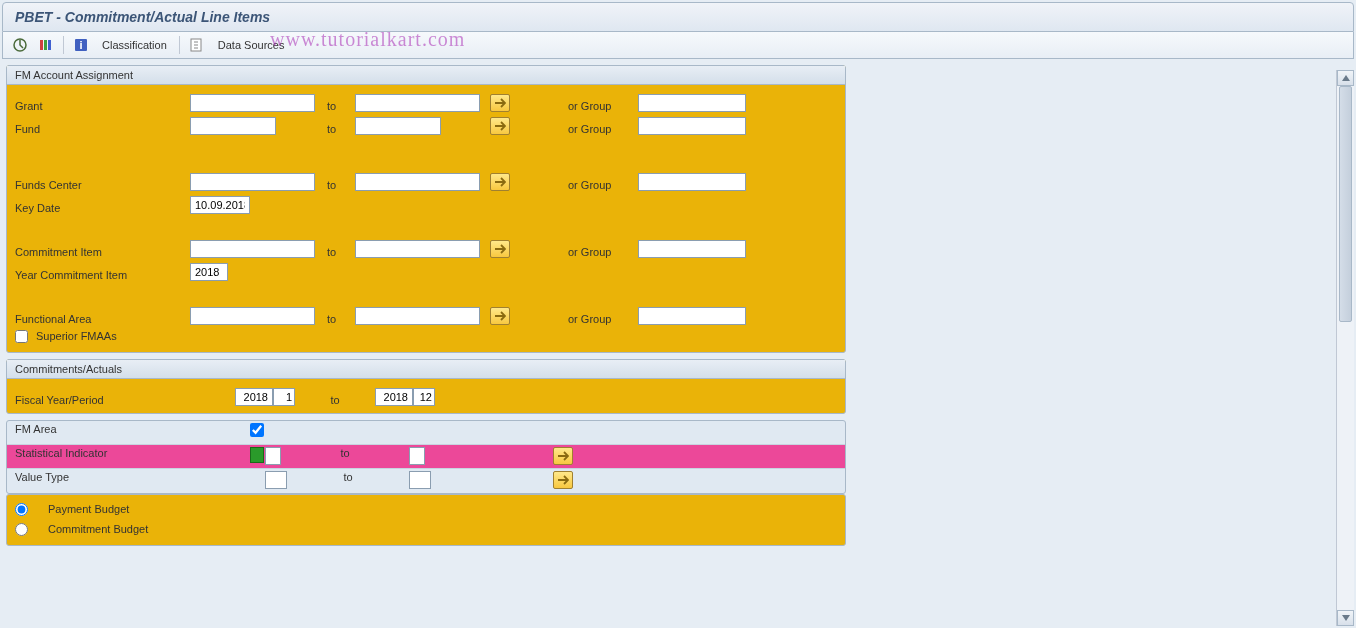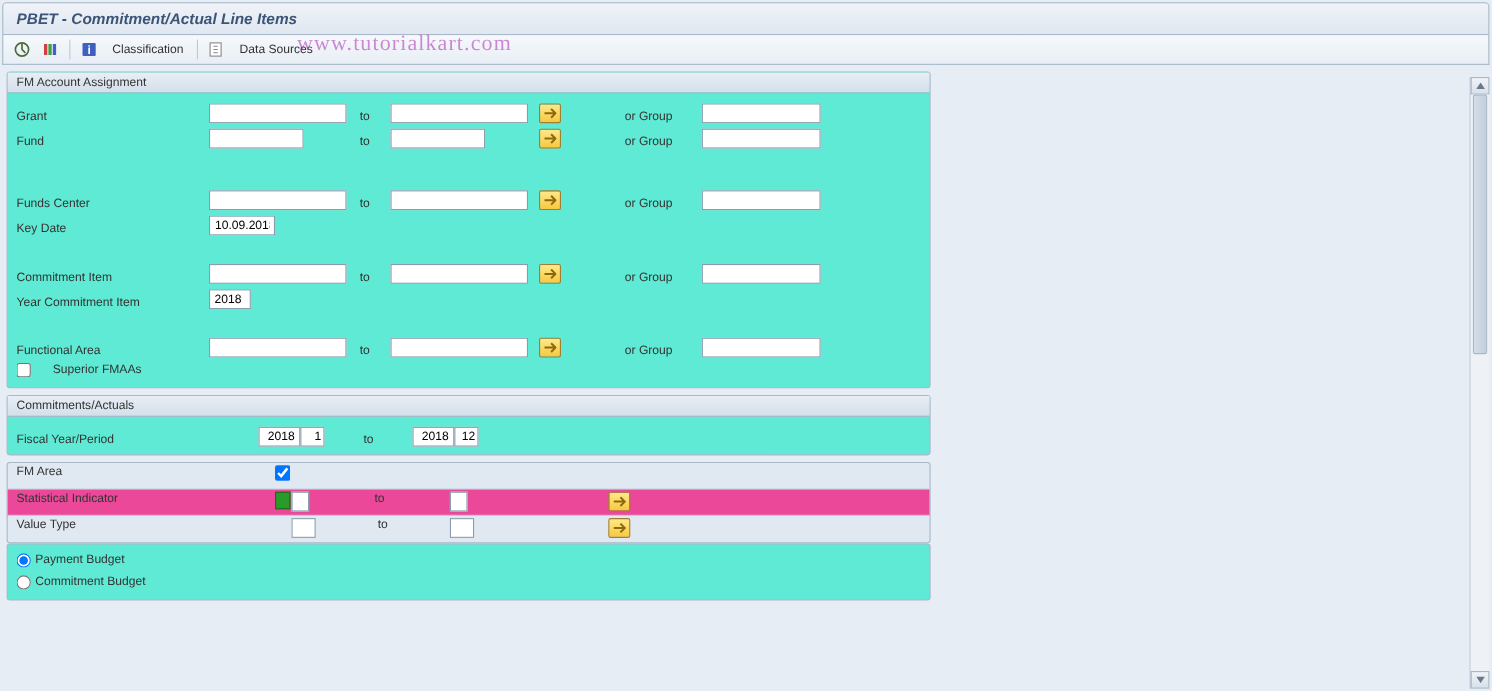--- a/index.html
+++ b/index.html
@@ -70,21 +70,21 @@
       margin: 6px;
       display: flex;
     }
     .main-col {
       width: 840px;
     }
     .groupbox {
       border: 1px solid #a8b8c8;
       border-radius: 3px;
       margin-bottom: 6px;
-      background: #5eead4;
+      background: #eab308;
       position: relative;
     }
     .groupbox-header {
       background: linear-gradient(to bottom, #e8eef5, #d4dfea);
       border-bottom: 1px solid #a8b8c8;
       padding: 3px 8px;
       font-size: 11px;
       color: #333;
     }
     .groupbox-body {
@@ -164,39 +164,39 @@
       align-items: center;
       justify-content: center;
       cursor: pointer;
       border-radius: 2px;
     }
     .gap { width: 58px; }
     .check-row {
       display: flex;
       align-items: center;
       height: 20px;
-      gap: 20px;
+      gap: 8px;
     }
     .check-row input[type="checkbox"] {
       width: 13px;
       height: 13px;
     }
     .sel-indicator {
       width: 14px;
       height: 16px;
       background: #2a9a2a;
       border: 1px solid #1a6a1a;
       margin-right: 1px;
       display: inline-block;
     }
     .radio-row {
       display: flex;
       align-items: center;
       height: 20px;
-      gap: 4px;
+      gap: 20px;
     }
     .scroll-area {
       position: absolute;
       right: 2px;
       top: 70px;
       bottom: 2px;
       width: 18px;
       background: #e4ebf2;
       border-left: 1px solid #c0c8d4;
     }

